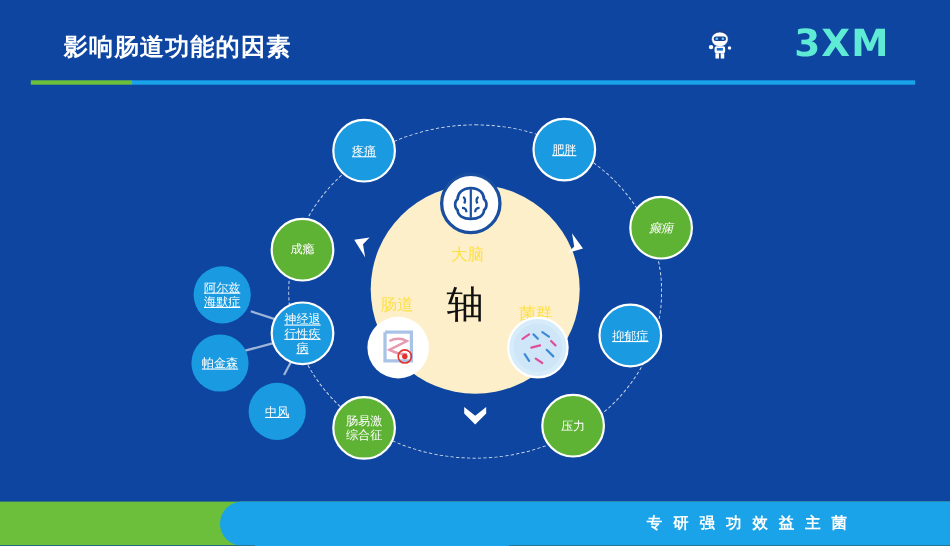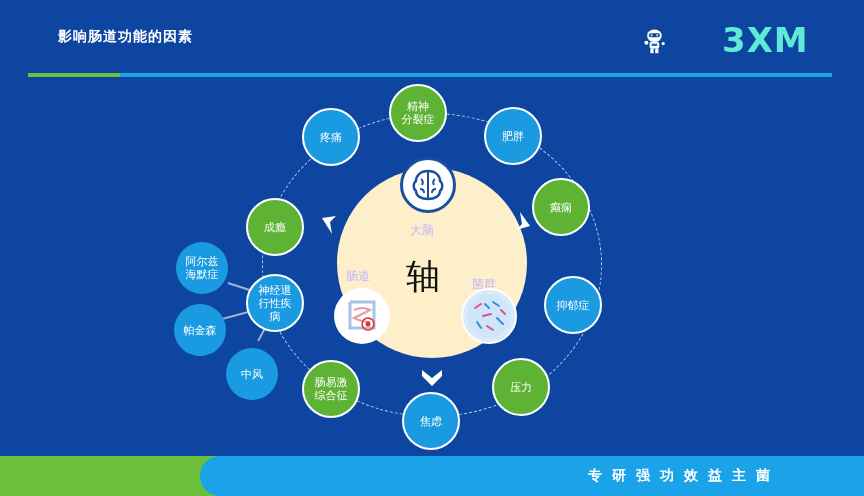--- a/index.html
+++ b/index.html
@@ -1,36 +1,36 @@
 <!DOCTYPE html>
 <html><head>
 <meta charset="utf-8">
 <style>
   * { box-sizing: border-box; margin: 0; padding: 0; }
   html, body { width: 864px; height: 496px; overflow: hidden; }
   body { background: #0d45a0; font-family: "DejaVu Sans", "Liberation Sans", sans-serif; position: relative; }
   .slide { position: absolute; left: 0; top: 0; width: 864px; height: 496px; background: #0d45a0; }
 
-  .title { position: absolute; left: 58px; top: 28px; color: #fff; font-size: 14px; font-weight: bold; letter-spacing: 1px; }
+  .title { position: absolute; left: 58px; top: 28px; color: #fff; font-size: 22px; font-weight: bold; letter-spacing: 1px; }
   .title-bar { position: absolute; top: 73px; height: 4px; }
   .title-bar.green { left: 28px; width: 92px; background: #6cbf3a; }
   .title-bar.blue { left: 120px; width: 712px; background: #1aa3e8; }
 
   .logo { position: absolute; left: 640px; top: 6px; width: 200px; height: 66px; }
   .logo-text { position: absolute; left: 722px; top: 20px; color: #5eead4; font-size: 34px; font-weight: bold; letter-spacing: 1px; font-family: "DejaVu Sans", sans-serif; }
 
   .ring { position: absolute; left: 262px; top: 113px; width: 340px; height: 304px; border: 1.5px dashed rgba(255,255,255,0.75); border-radius: 50%; }
   .center { position: absolute; left: 337px; top: 168px; width: 190px; height: 190px; border-radius: 50%; background: #fdefc9; }
 
   .node { position: absolute; border-radius: 50%; display: flex; align-items: center; justify-content: center; text-align: center; color: #fff; font-size: 11px; line-height: 13px; border: 2px solid #fff; }
-  .node.blue { background: #1a9ae0; }
+  .node.blue { background: #1a9ae0; text-decoration: underline; }
   .node.green { background: #5fb334; }
   .node.small { border: none; }
 
-  .center-label { position: absolute; color: #c4b5fd; font-size: 12px; }
+  .center-label { position: absolute; color: #fde047; font-size: 15px; }
   .axis-char { position: absolute; left: 406px; top: 254px; color: #111; font-size: 34px; }
 
   .brain-circle { position: absolute; left: 400px; top: 157px; width: 56px; height: 56px; border-radius: 50%; background: #fff; border: 3px solid #1a4fa0; display: flex; align-items: center; justify-content: center; }
   .gut-circle { position: absolute; left: 334px; top: 288px; width: 56px; height: 56px; border-radius: 50%; background: #fff; }
   .bact-circle { position: absolute; left: 461px; top: 288px; width: 56px; height: 56px; border-radius: 50%; background: #d7ecfa; border: 2px solid #fff; }
 
   .arrow { position: absolute; }
   .connector { position: absolute; height: 1.5px; background: rgba(255,255,255,0.6); transform-origin: left center; }
 
   .footer-green { position: absolute; left: 0; top: 456px; width: 864px; height: 40px; background: #6cbf3a; }
@@ -109,27 +109,24 @@
   <svg class="arrow" style="left:318px;top:214px;" width="22" height="22" viewBox="0 0 22 22">
     <path d="M4 4 L18 2 L12 8 L14 20 Z" fill="#fff"></path>
   </svg>
   <svg class="arrow" style="left:512px;top:210px;" width="22" height="22" viewBox="0 0 22 22">
     <path d="M18 16 L4 20 L10 14 L8 2 Z" fill="#fff"></path>
   </svg>
   <svg class="arrow" style="left:420px;top:368px;" width="24" height="20" viewBox="0 0 24 20">
     <path d="M2 2 L12 10 L22 2 L22 8 L12 18 L2 8 Z" fill="#fff"></path>
   </svg>
 
-  <div class="node green" style="left:389px;top:84px;width:58px;height:58px;white-space:pre-line;">精神
-分裂症</div>
   <div class="node blue" style="left:484px;top:107px;width:58px;height:58px;">肥胖</div>
-  <div class="node green" style="left:532px;top:178px;width:58px;height:58px;">癫痫</div>
+  <div class="node green" style="left:572px;top:178px;width:58px;height:58px;font-style:italic;">癫痫</div>
   <div class="node blue" style="left:544px;top:276px;width:58px;height:58px;">抑郁症</div>
   <div class="node green" style="left:492px;top:358px;width:58px;height:58px;">压力</div>
-  <div class="node blue" style="left:402px;top:392px;width:58px;height:58px;">焦虑</div>
   <div class="node green" style="left:302px;top:360px;width:58px;height:58px;white-space:pre-line;">肠易激
 综合征</div>
   <div class="node blue" style="left:246px;top:274px;width:58px;height:58px;white-space:pre-line;">神经退
 行性疾
 病</div>
   <div class="node green" style="left:246px;top:198px;width:58px;height:58px;font-family:Liberation Serif, serif;">成瘾</div>
   <div class="node blue" style="left:302px;top:108px;width:58px;height:58px;">疼痛</div>
 
   <div class="node blue small" style="left:176px;top:242px;width:52px;height:52px;white-space:pre-line;">阿尔兹
 海默症</div>

